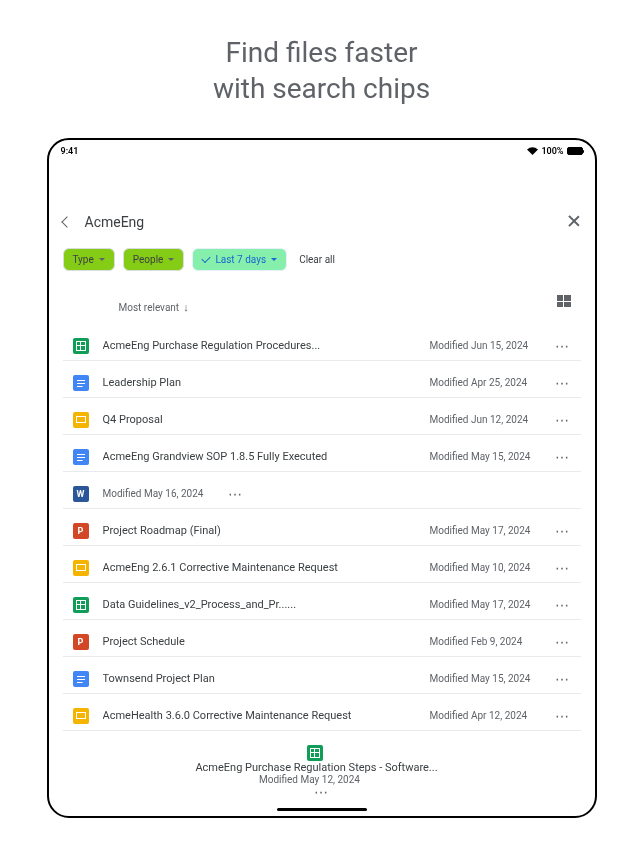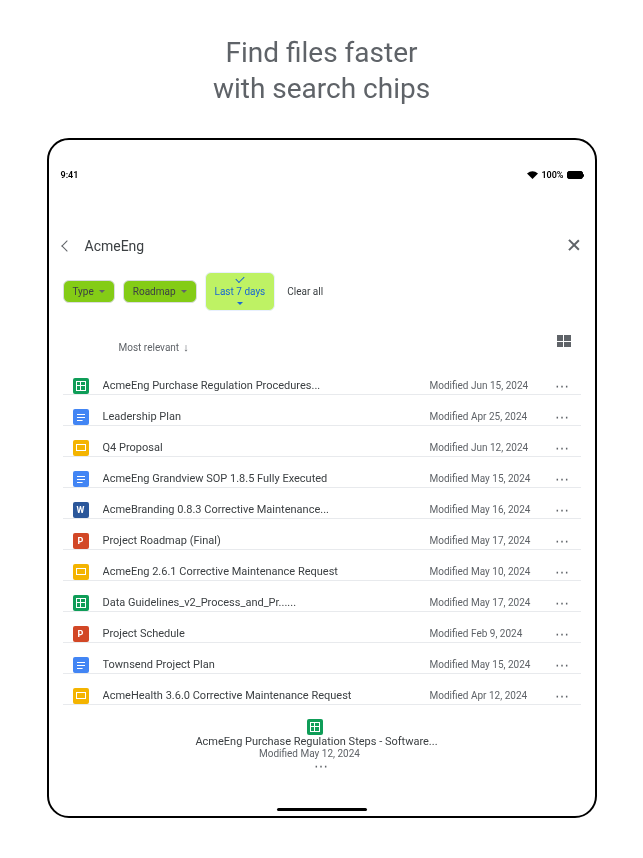--- a/index.html
+++ b/index.html
@@ -28,21 +28,20 @@
       position: relative;
       overflow: hidden;
     }
     .status-bar {
       display: flex;
       justify-content: space-between;
       align-items: center;
       padding: 6px 12px 2px;
       font-size: 9px;
       font-weight: 600;
-      margin-top: 24px;
     }
     .status-right {
       display: flex;
       align-items: center;
       gap: 3px;
     }
     .battery-icon {
       width: 16px;
       height: 8px;
       border: 1px solid #000;
@@ -114,24 +113,23 @@
       gap: 5px;
       padding: 5px 9px;
       border: 1px solid #dadce0;
       border-radius: 6px;
       font-size: 10px;
       color: #3c4043;
       cursor: pointer;
       background: #84cc16;
     }
     .chip.active {
-      background: #bef264;
+      background: #86efac;
       border-color: #e8f0fe;
       color: #1967d2;
-      flex-direction: column;
     }
     .chip-caret {
       width: 0;
       height: 0;
       border-left: 3px solid transparent;
       border-right: 3px solid transparent;
       border-top: 3px solid #5f6368;
     }
     .chip.active .chip-caret { border-top-color: #1967d2; }
     .check-icon {
@@ -176,21 +174,21 @@
       gap: 1px;
       cursor: pointer;
     }
     .view-toggle div { background: #5f6368; }
     .file-list {
       padding: 0 14px;
     }
     .file-row {
       display: flex;
       align-items: center;
-      padding: 14px 10px 0 10px;
+      padding: 14px 10px 6px 10px;
       border-bottom: 1px solid #e8eaed;
       cursor: pointer;
     }
     .file-row:last-child { border-bottom: none; flex-direction: column; }
     .file-icon {
       width: 16px;
       height: 16px;
       border-radius: 2px;
       margin-right: 14px;
       flex-shrink: 0;
@@ -300,21 +298,21 @@
     </div>
     <div class="close-x"></div>
   </div>
 
   <div class="chips-row">
     <div class="chip">
       <span>Type</span>
       <span class="chip-caret"></span>
     </div>
     <div class="chip">
-      <span>Roadmap</span>
+      <span>People</span>
       <span class="chip-caret"></span>
     </div>
     <div class="chip active">
       <span class="check-icon"></span>
       <span>Last 7 days</span>
       <span class="chip-caret"></span>
     </div>
     <span class="clear-all">Clear all</span>
   </div>
 
@@ -351,21 +349,20 @@
         <div class="more-dots">⋯</div>
       </div>
       <div class="file-row">
         <div class="file-icon docs"></div>
         <div class="file-name">AcmeEng Grandview SOP 1.8.5 Fully Executed</div>
         <div class="file-modified">Modified May 15, 2024</div>
         <div class="more-dots">⋯</div>
       </div>
       <div class="file-row">
         <div class="file-icon word"></div>
-        <div class="file-name">AcmeBranding 0.8.3 Corrective Maintenance...</div>
         <div class="file-modified">Modified May 16, 2024</div>
         <div class="more-dots">⋯</div>
       </div>
       <div class="file-row">
         <div class="file-icon ppt"></div>
         <div class="file-name">Project Roadmap (Final)</div>
         <div class="file-modified">Modified May 17, 2024</div>
         <div class="more-dots">⋯</div>
       </div>
       <div class="file-row">

